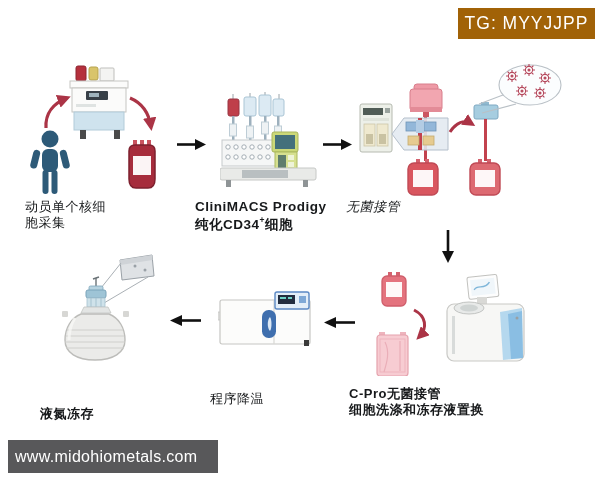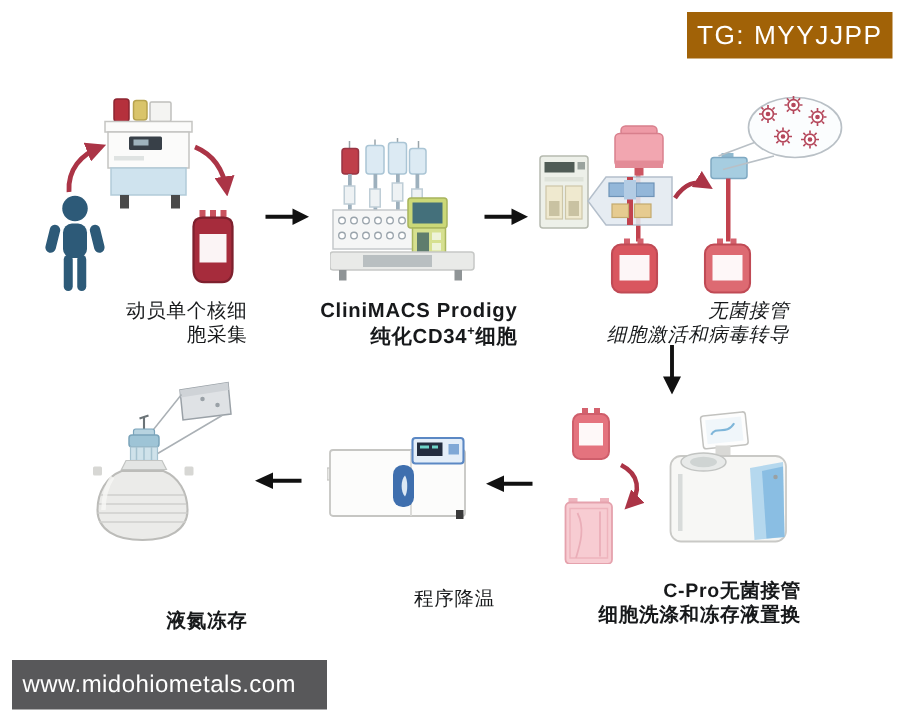--- a/index.html
+++ b/index.html
@@ -14,21 +14,21 @@
     background:#a16207;color:#ffffff;font-size:17.5px;letter-spacing:1px;
     display:flex;align-items:center;justify-content:center;
   }
   .watermark{
     position:absolute;left:8px;top:440px;width:210px;height:33px;
     background:#58585a;color:#ffffff;font-size:16px;
     display:flex;align-items:center;padding-left:7px;box-sizing:border-box;
     letter-spacing:0.3px;
   }
   .label{
-    position:absolute;text-align:right;font-size:13px;color:#17191b;
+    position:absolute;text-align:left;font-size:13px;color:#17191b;
     line-height:1.2;letter-spacing:0.5px;font-weight:500;
   }
   .label .bold{font-weight:700;}
   .label sup{font-size:8.5px;font-weight:700;}
   .label.l2{font-weight:700;font-size:13.5px;}
   .label.l4 .line2{font-weight:600;}
   svg{display:block;}
 </style>
 </head>
 <body>
@@ -386,21 +386,20 @@
   <div>胞采集</div>
 </div>
 
 <div class="label l2" style="left:195px;top:199px;width:150px;">
   <div>CliniMACS Prodigy</div>
   <div><span>纯化CD34</span><sup>+</sup><span>细胞</span></div>
 </div>
 
 <div class="label" style="left:346px;top:199px;width:180px;font-style:italic;">
   <div>无菌接管</div>
-  <div>细胞激活和病毒转导</div>
 </div>
 
 <div class="label l4" style="left:349px;top:386px;width:185px;">
   <div class="line1"><span class="bold">C-Pro</span><span class="bold">无菌接管</span></div>
   <div class="line2">细胞洗涤和冻存液置换</div>
 </div>
 
 <div class="label" style="left:210px;top:391px;width:120px;">
   <div>程序降温</div>
 </div>

